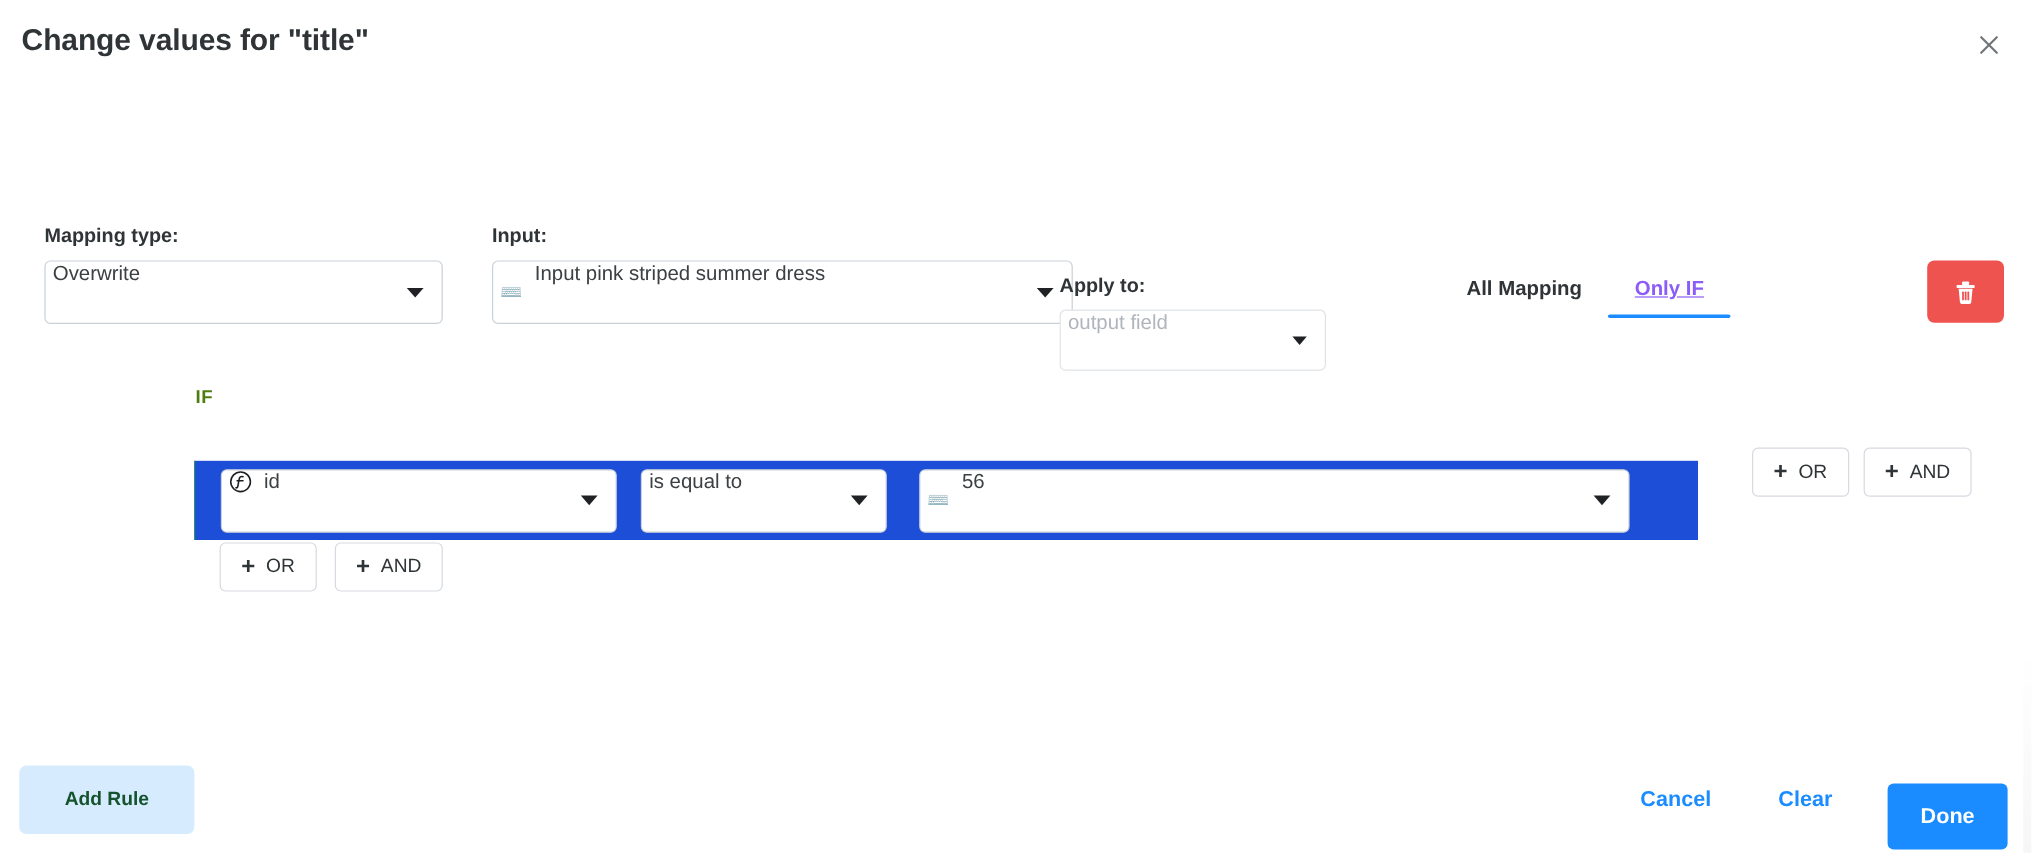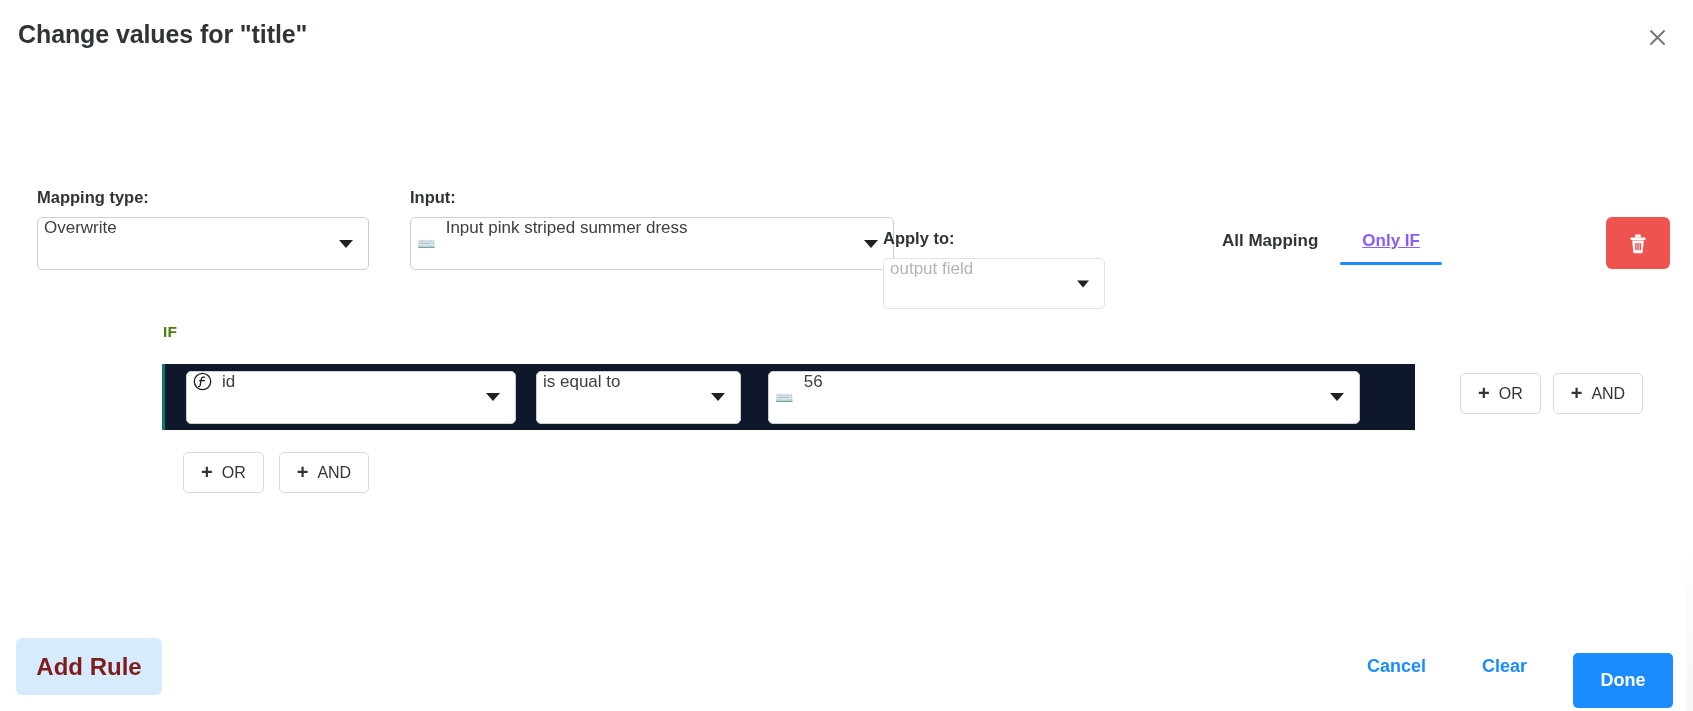--- a/index.html
+++ b/index.html
@@ -169,25 +169,25 @@
     top: 323px;
     font-size: 15.5px;
     font-weight: bold;
     color: #4d7c0f;
     letter-spacing: 0.3px;
   }
 
   .condition-row {
     position: absolute;
     left: 162px;
-    top: 364px;
+    top: 384px;
     width: 1253px;
     height: 66px;
-    background: #0f172a;
-    border-left: 3px solid #0f766e;
+    background: #1d4ed8;
+    border-left: 1px solid #0f766e;
     display: flex;
     align-items: center;
   }
   .cond-field { position: absolute; }
   #cond-key   { left: 21px; width: 330px; }
   #cond-op    { left: 371px; width: 205px; }
   #cond-val   { left: 603px; width: 592px; }
 
   .cond-row-actions {
     position: absolute;
@@ -239,23 +239,23 @@
     position: absolute;
     left: 16px;
     top: 8px;
     width: 146px;
     height: 57px;
     background: #d6ebfd;
     border-radius: 6px;
     display: flex;
     align-items: center;
     justify-content: center;
-    font-size: 24px;
-    font-weight: bold;
-    color: #7f1d1d;
+    font-size: 16px;
+    font-weight: bold;
+    color: #14532d;
     cursor: pointer;
   }
   .footer-right {
     position: absolute;
     right: 20px;
     top: 8px;
     display: flex;
     align-items: center;
     gap: 0;
     height: 57px;

